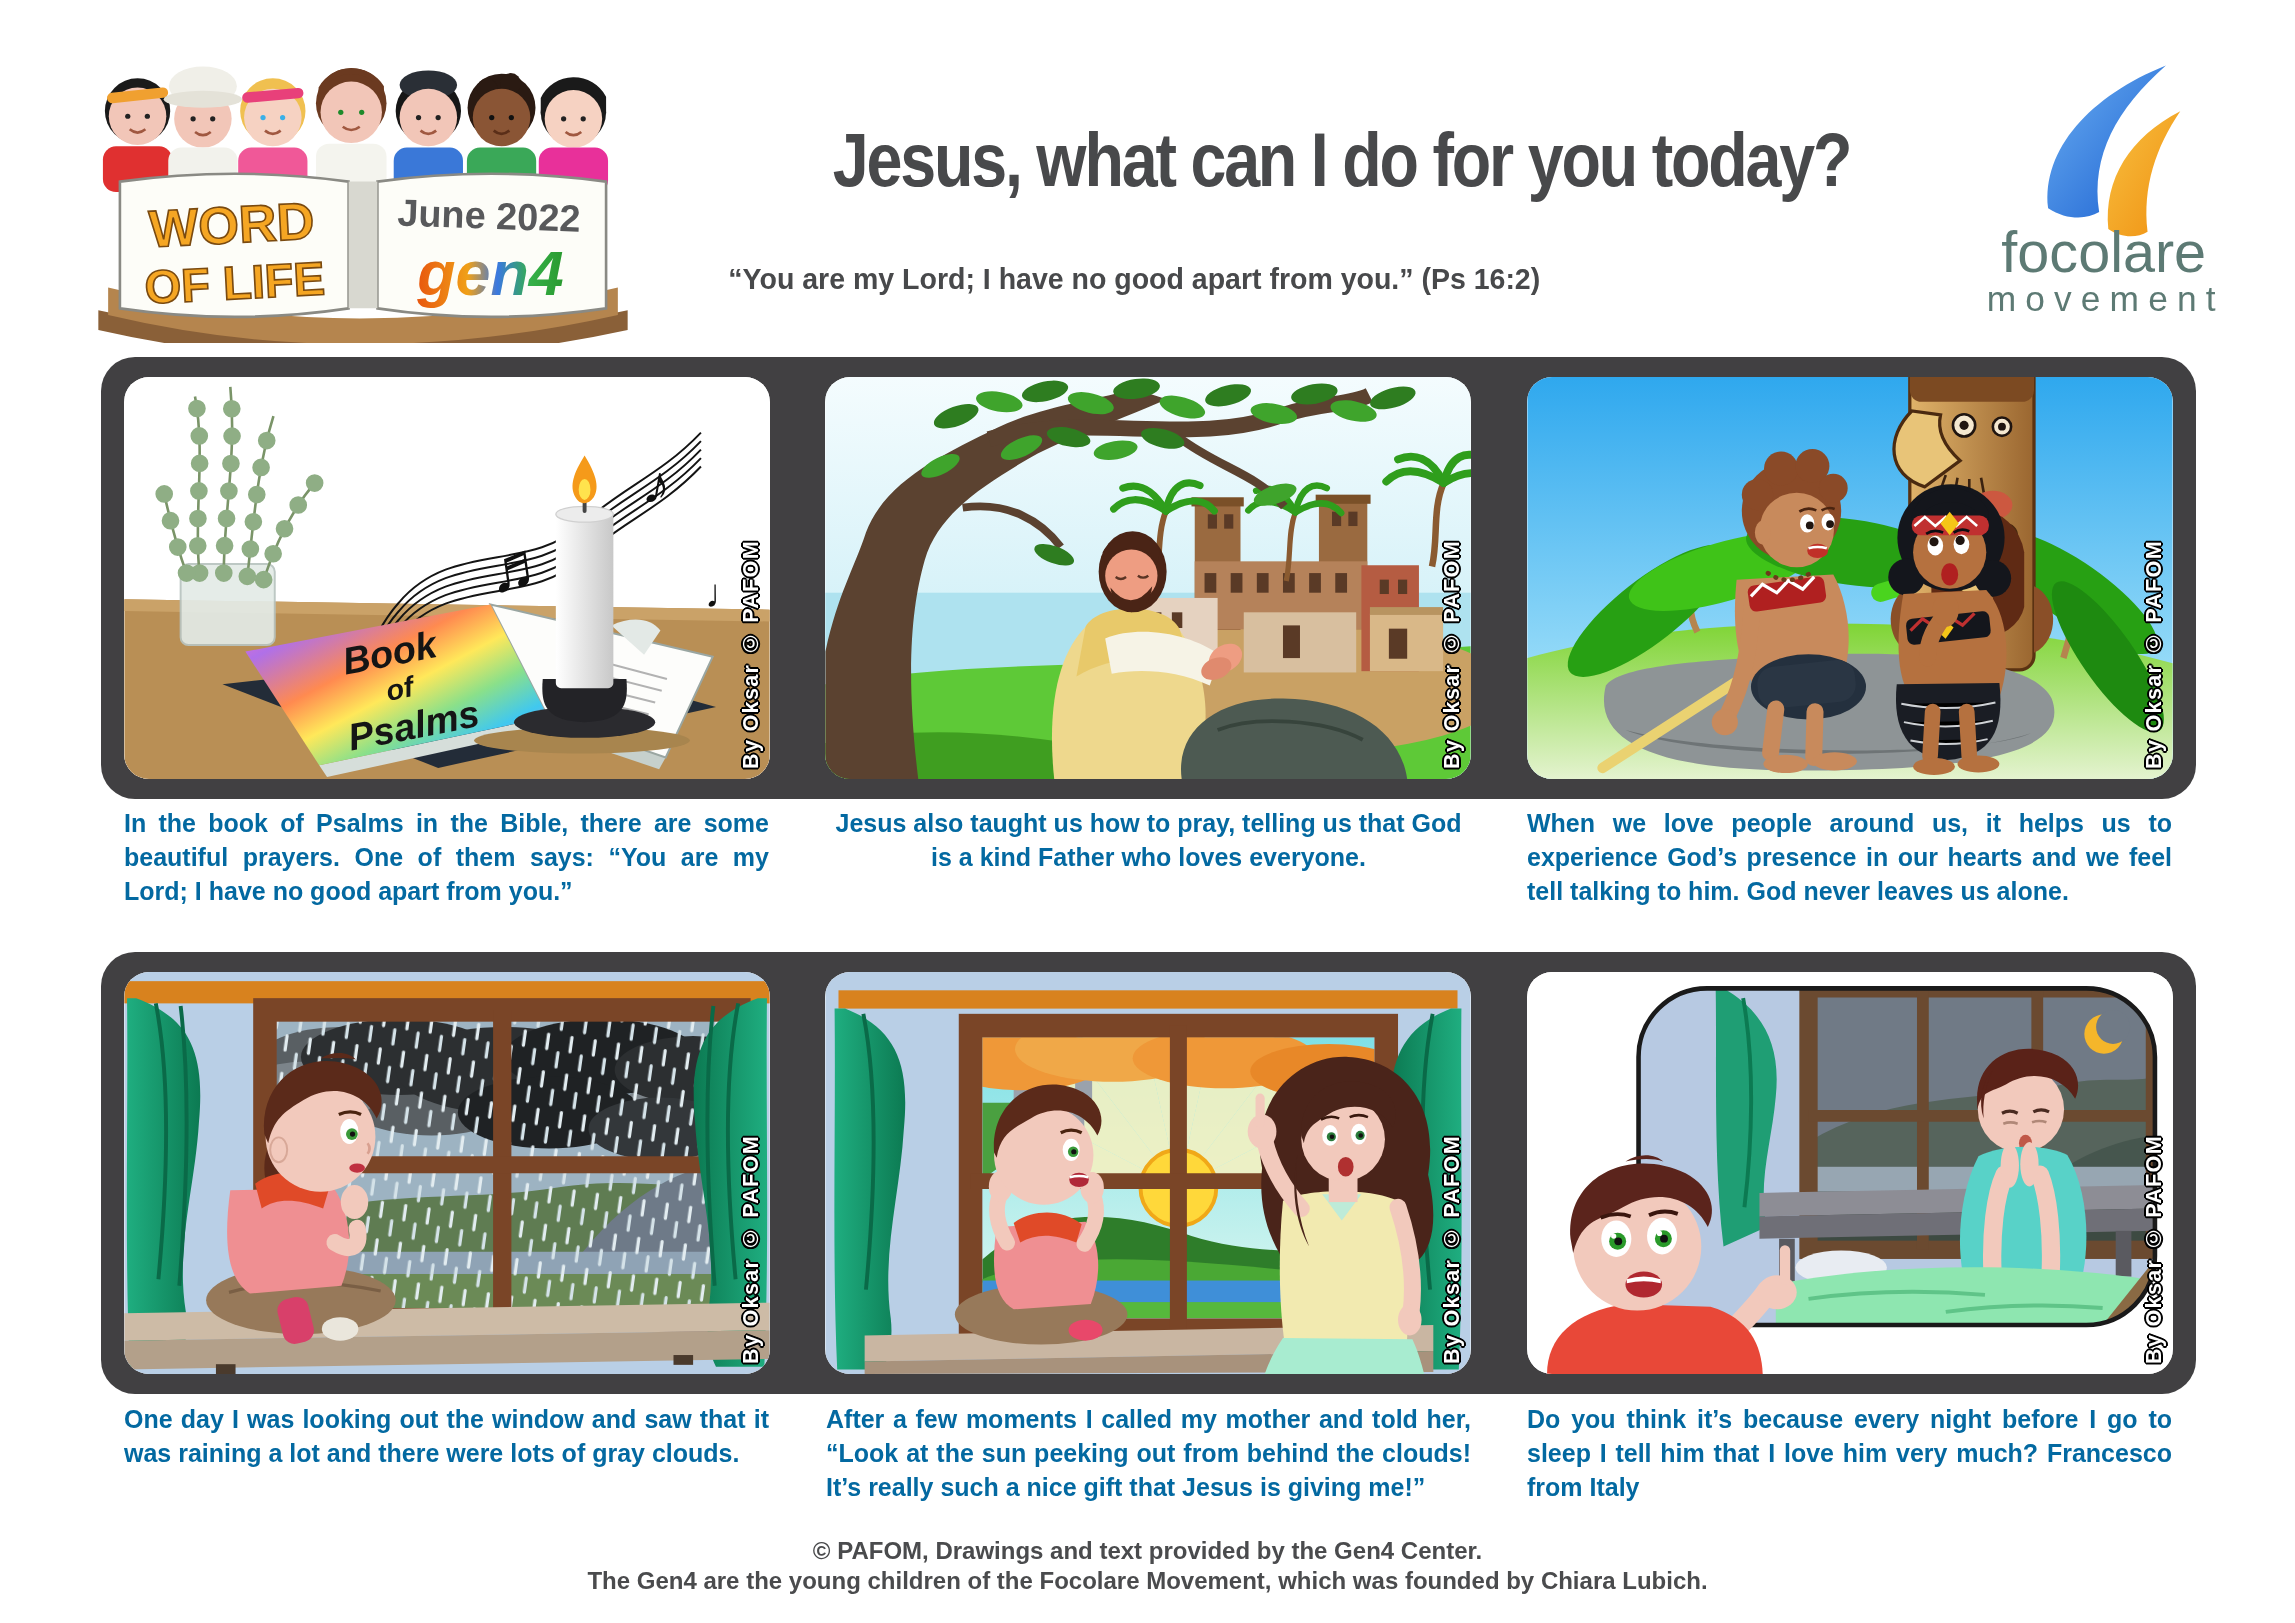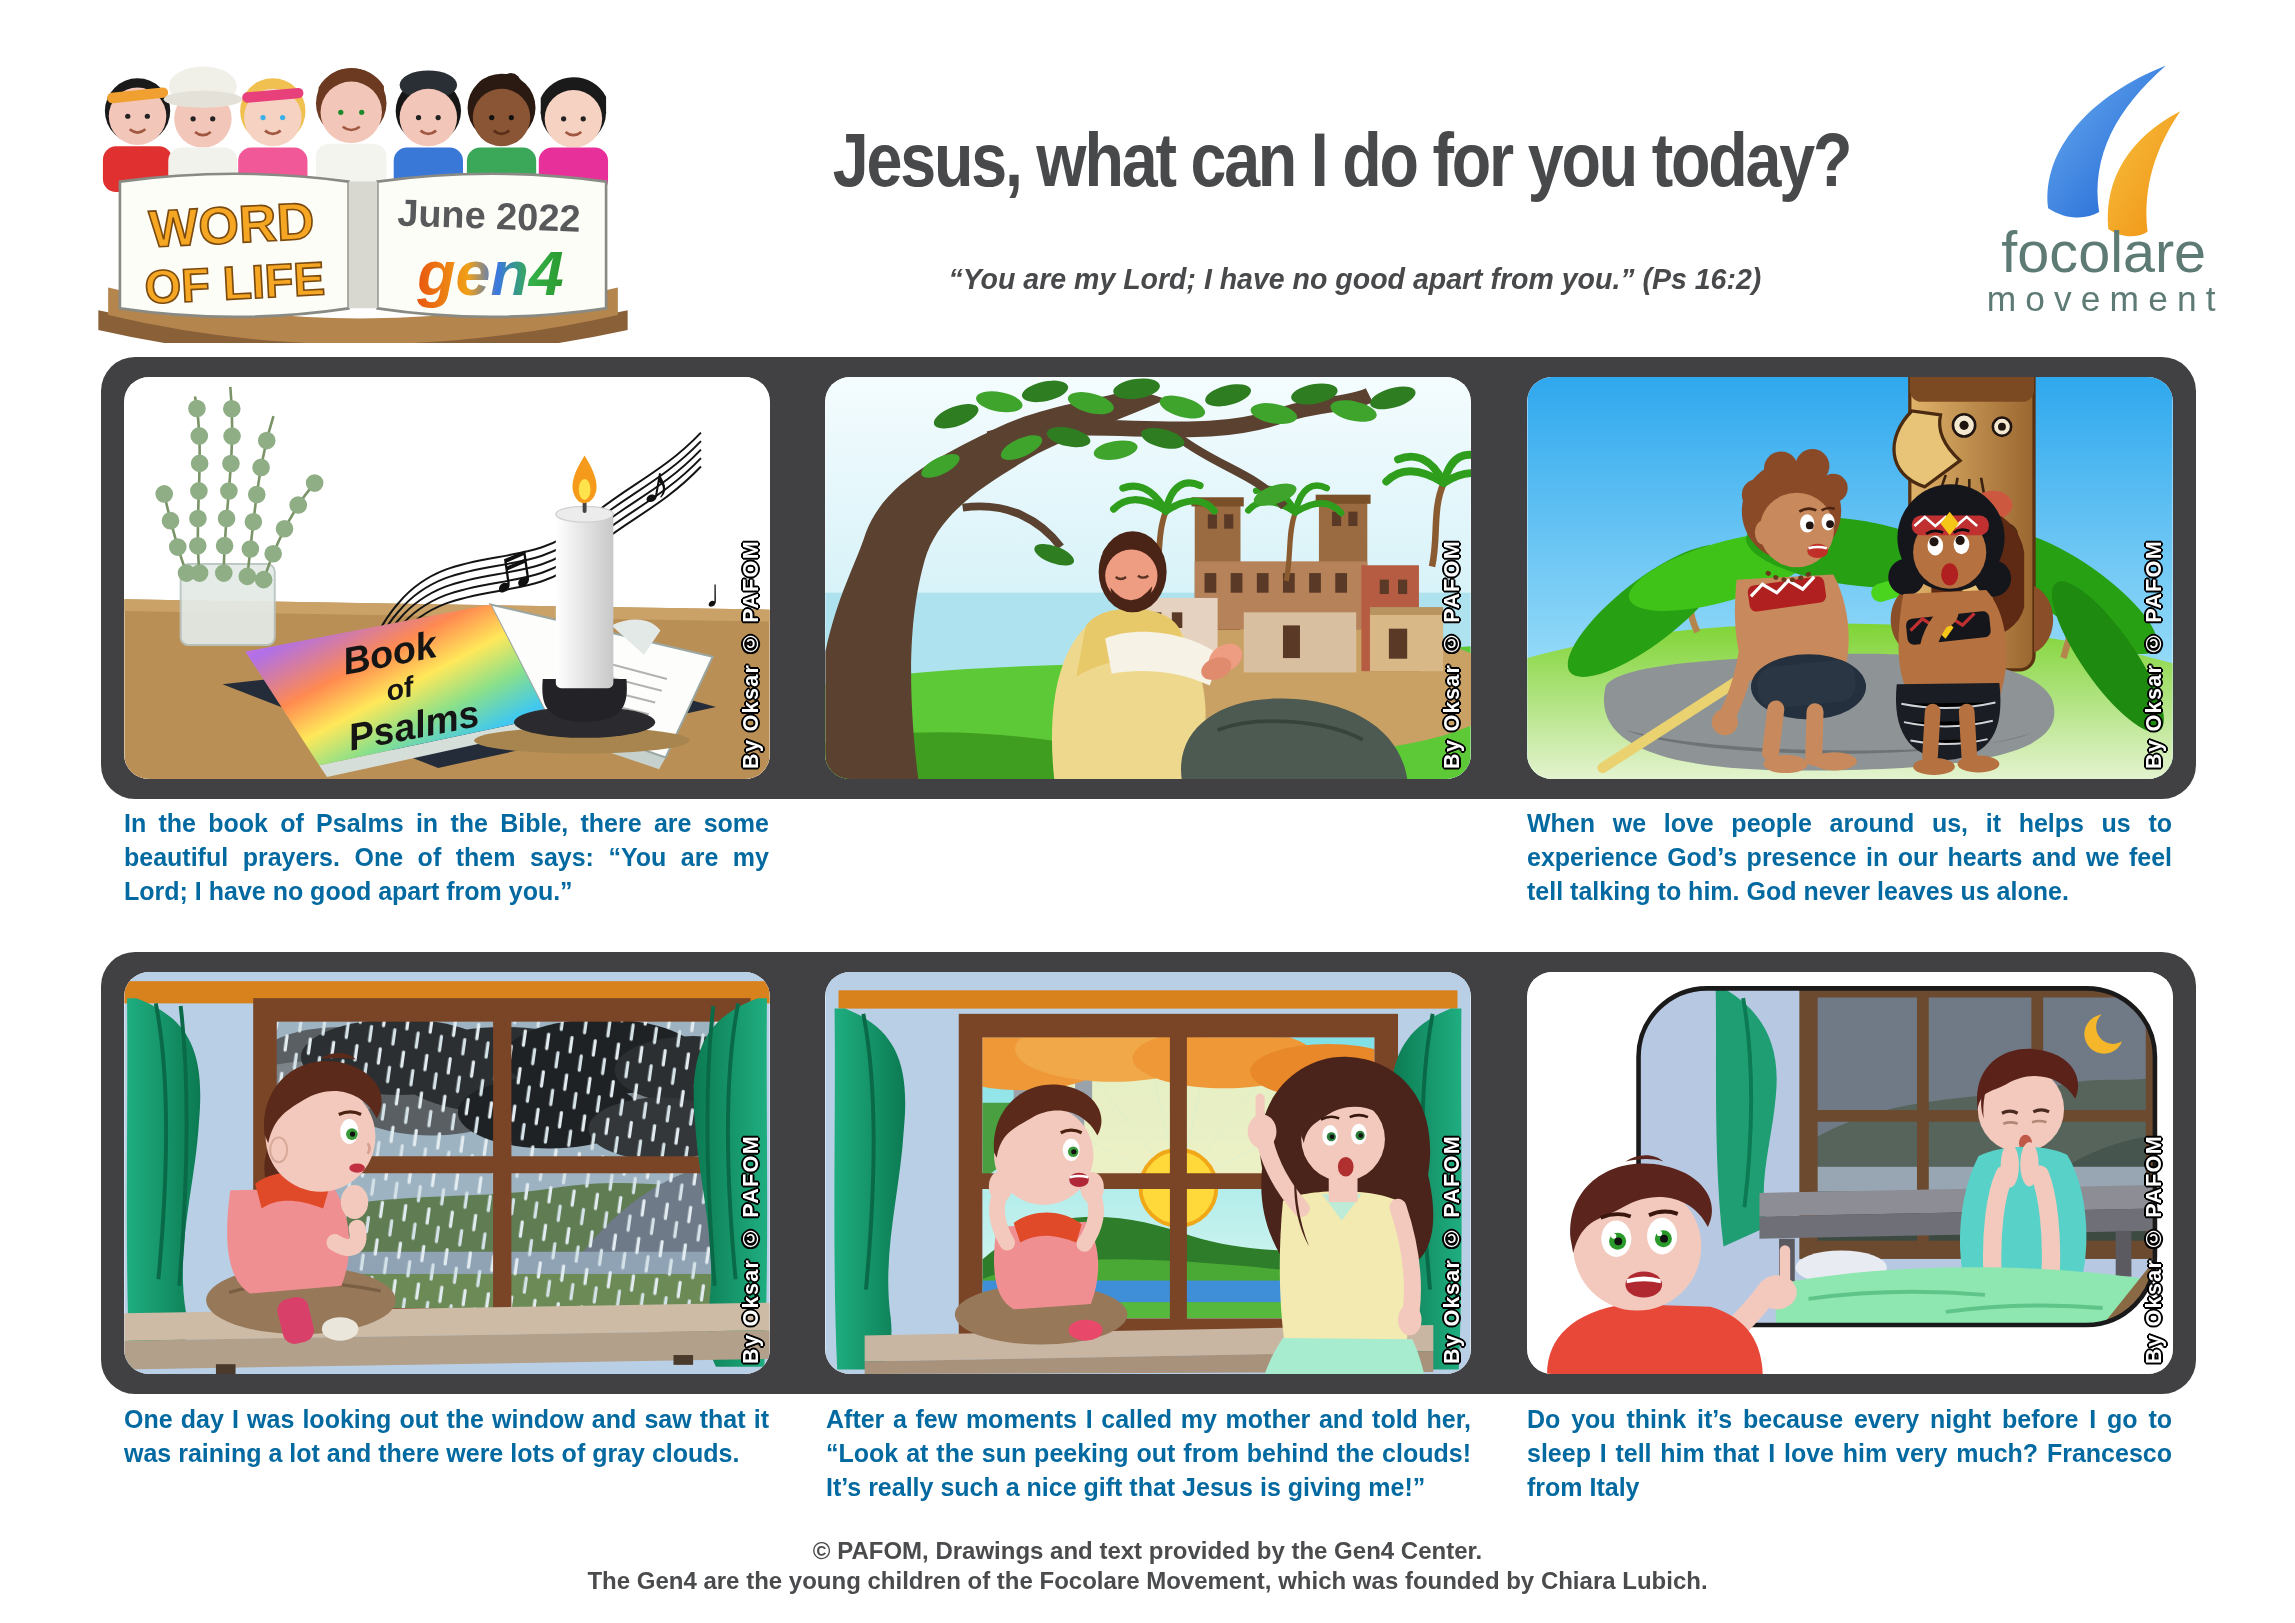--- a/index.html
+++ b/index.html
@@ -3,21 +3,21 @@
 <meta charset="utf-8">
 <style>
   html,body{margin:0;padding:0;background:#fff;}
   #page{position:relative;width:2295px;height:1623px;background:#fff;overflow:hidden;
         font-family:"Liberation Sans",sans-serif;color:#4a4b4d;}
   
   .logo{position:absolute;left:62px;top:13px;width:602px;height:330px;}
   .title-wrap{position:absolute;left:693px;top:116px;width:1296px;text-align:center;}
   .title-wrap .squish{display:inline-block;transform:scaleX(.85);transform-origin:center;
         font-weight:bold;font-size:76px;letter-spacing:-2.6px;color:#48494b;white-space:nowrap;}
-  .subtitle-wrap{position:absolute;left:707px;top:262px;width:1296px;text-align:center;font-style:italic;}
+  .subtitle-wrap{position:absolute;left:707px;top:262px;width:1296px;text-align:left;}
   .subtitle-wrap .squish{display:inline-block;transform:scaleX(.95);font-weight:bold;
         font-size:30px;color:#48494b;white-space:nowrap;}
   .focolare{position:absolute;right:31px;top:51px;width:314px;height:275px;}
   
   .row{position:absolute;left:101px;width:2095px;height:442px;background:#414042;border-radius:34px;}
   #row1{top:357px;} #row2{top:952px;}
   .panel{position:absolute;top:19.6px;width:646px;height:402px;background:#fff;
          border-radius:25px;overflow:hidden;}
   .panel svg{position:absolute;left:0;top:0;width:100%;height:100%;}
   .p-a{left:23px;} .p-b{left:724px;} .p-c{left:1426px;}
@@ -471,20 +471,21 @@
             <circle cx="662" cy="250" r="7" fill="#201510"></circle>
           <path d="M610,240 Q622,232 636,238 M652,238 Q664,230 676,236" stroke="#0c0e12" stroke-width="4" fill="none"></path>
           <ellipse cx="646" cy="302" rx="13" ry="17" fill="#b02020"></ellipse>
         </g>
       </svg>
       <div class="credit">By Oksar © PAFOM</div>
     </div>
   </div>
 
   <div class="caption c1">In the book of Psalms in the Bible, there are some beautiful prayers. One of them says: “You are my Lord; I have no good apart from you.”</div>
+  <div class="caption cap-center c2">Jesus also taught us how to pray, telling us that God is a kind Father who loves everyone.</div>
   <div class="caption c3">When we love people around us, it helps us to experience God’s presence in our hearts and we feel tell talking to him. God never leaves us alone.</div>
 
   <div class="row" id="row2">
 
     <div class="panel p-a">
       <svg viewBox="0 0 987 615">
         <defs>
           <linearGradient id="ct4" x1="0" y1="0" x2="1" y2="0">
             <stop offset="0" stop-color="#1fae80"></stop>
               <stop offset="1" stop-color="#0c7a52"></stop>

